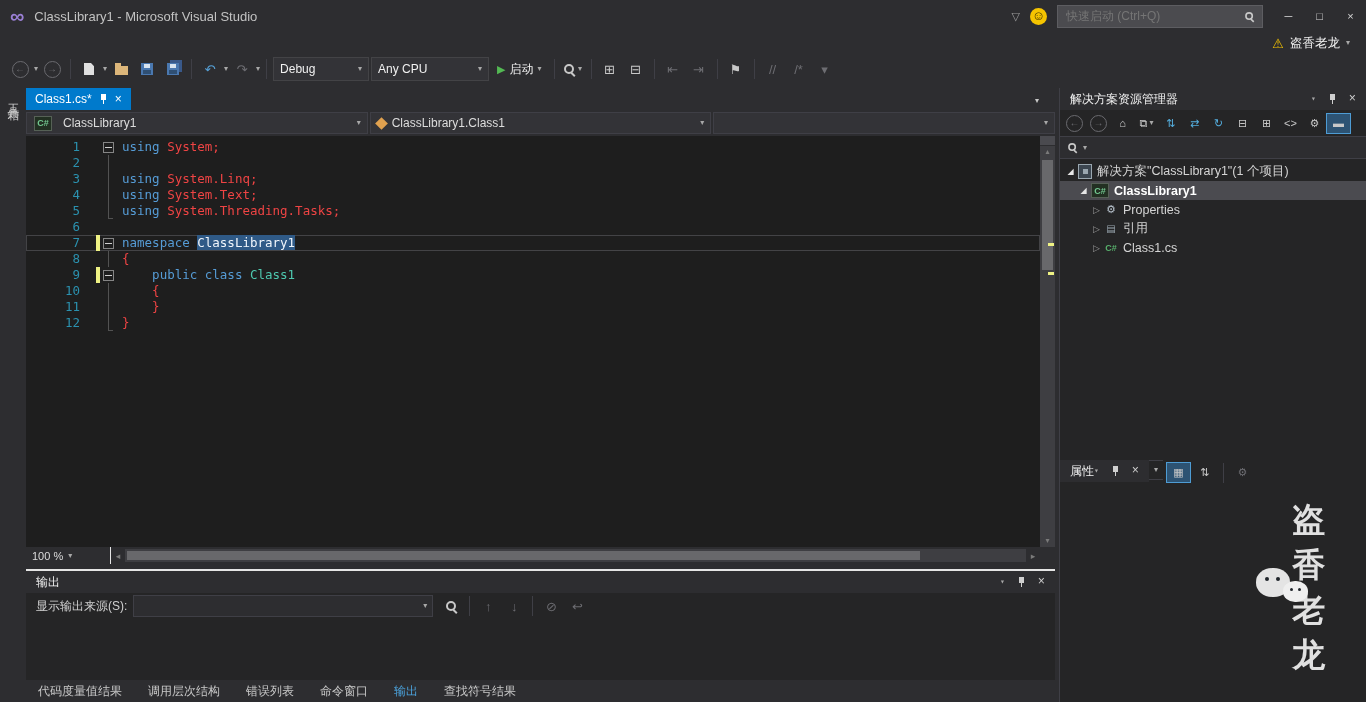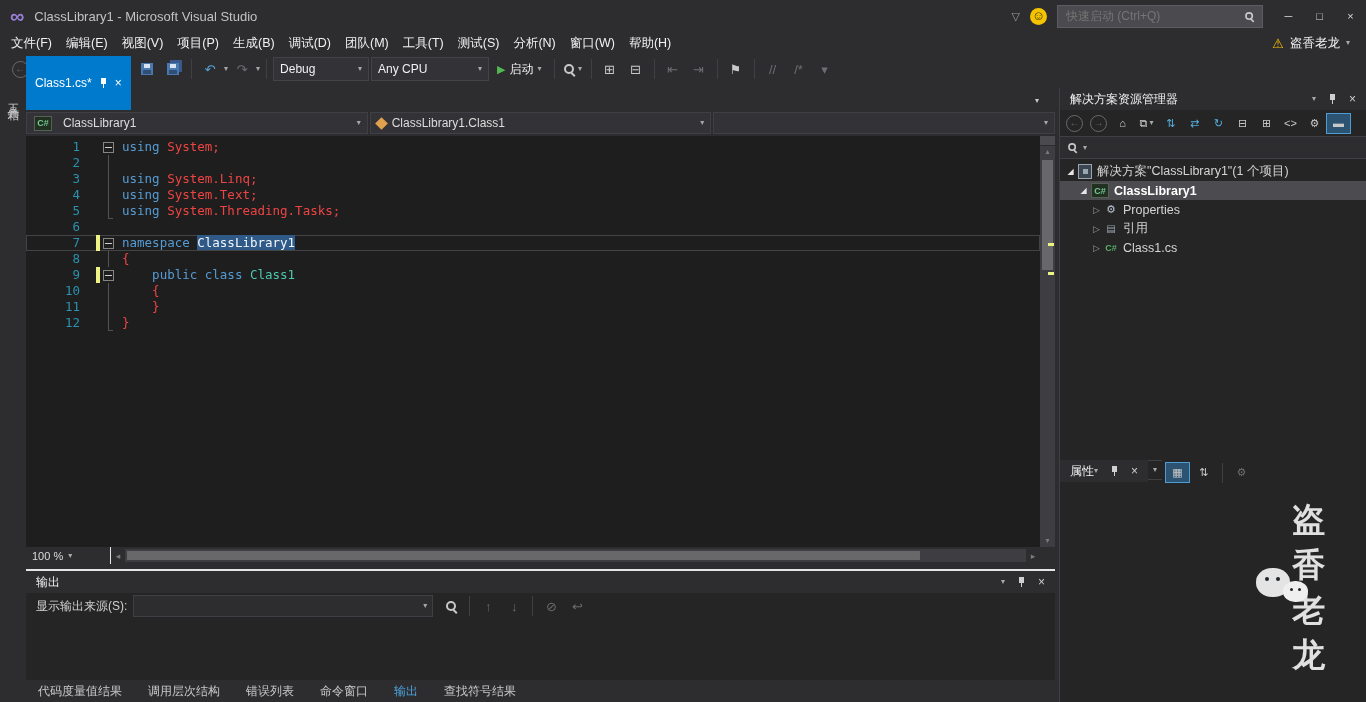--- a/index.html
+++ b/index.html
@@ -73,21 +73,21 @@
   .pin-icon.white::before,.pin-icon.white::after{background:#fff;}
 
   
   .main{flex:1;display:flex;min-height:0;}
   .left-strip{width:26px;flex:none;display:flex;flex-direction:column;align-items:center;padding-top:10px;}
   .vtab{writing-mode:vertical-rl;font-size:12px;color:#c8c8c8;letter-spacing:3px;}
 
   .center{flex:1;display:flex;flex-direction:column;min-width:0;padding-top:4px;}
   .tabrow{height:22px;display:flex;align-items:flex-end;position:relative;flex:none;}
   .doc-tab{height:22px;background:#007acc;color:#fff;display:flex;align-items:center;
-           padding:16px 9px;font-size:12px;gap:7px;}
+           padding:0 9px;font-size:12px;gap:7px;}
   .tab-close{font-size:12px;color:#fff;line-height:1;}
   .tabrow-caret{position:absolute;right:16px;bottom:5px;color:#c8c8c8;}
 
   .navbar{height:24px;display:flex;align-items:center;gap:2px;padding:1px 0;flex:none;}
   .nav-combo{flex:1;height:20px;background:#333337;border:1px solid #3f3f46;display:flex;
              align-items:center;padding:0 6px;font-size:12px;color:#dcdcdc;gap:6px;min-width:0;}
   .nav-combo .caret{margin-left:auto;}
   .class-icon{width:9px;height:9px;background:#e0a14f;transform:rotate(45deg);flex:none;}
 
   .editor{flex:1;display:flex;background:#1e1e1e;min-height:0;}
@@ -119,21 +119,21 @@
   .zoom-combo{width:72px;height:17px;display:flex;align-items:center;gap:5px;padding:0 6px;
               font-size:11px;color:#dcdcdc;border-right:1px solid #e5e5e5;flex:none;}
   .hs-arrow{width:14px;text-align:center;color:#7a7a7a;font-size:9px;flex:none;}
   .hs-track{flex:1;height:13px;background:#3e3e42;position:relative;}
   .hs-thumb{position:absolute;left:2px;top:2px;bottom:2px;width:88%;background:#68686b;}
   .hs-corner{width:15px;flex:none;}
   .splitter-h{height:5px;flex:none;}
 
   .output{height:131px;flex:none;display:flex;flex-direction:column;background:#252526;border-top:2px solid #e5e5e5;}
   .pane-header{height:22px;display:flex;align-items:center;padding:0 10px;font-size:12px;
-               color:#f1f1f1;background:#2d2d30;flex:none;}
+               color:#f1f1f1;background:#2d2d30;flex:none;font-family:Liberation Mono, monospace;}
   .head-icons{margin-left:auto;display:flex;align-items:center;gap:12px;color:#cfcfcf;}
   .output-toolbar{height:26px;display:flex;align-items:center;gap:6px;padding:0 10px;flex:none;}
   .src-label{font-size:12px;color:#d0d0d0;white-space:nowrap;}
   .src-combo{width:288px;height:20px;border:1px solid #3f3f46;background:#2d2d30;display:flex;
              align-items:center;justify-content:flex-end;padding:0 5px;flex:none;}
   .output-icons{display:inline-flex;align-items:center;gap:2px;}
   .output-content{flex:1;background:#252526;}
   .panel-tabs{height:22px;display:flex;align-items:center;gap:26px;padding:0 12px;
               font-size:12px;background:#2d2d30;color:#c8c8c8;flex:none;}
   .panel-tab{white-space:nowrap;}
@@ -201,34 +201,20 @@
       </div>
       <div class="win-btns">
         <span class="win-btn">─</span>
         <span class="win-btn">□</span>
         <span class="win-btn">×</span>
       </div>
     </div>
   </div>
 
   <div class="menubar">
-    <div class="menu-items">
-        <div class="menu-item">文件(F)</div>
-        <div class="menu-item">编辑(E)</div>
-        <div class="menu-item">视图(V)</div>
-        <div class="menu-item">项目(P)</div>
-        <div class="menu-item">生成(B)</div>
-        <div class="menu-item">调试(D)</div>
-        <div class="menu-item">团队(M)</div>
-        <div class="menu-item">工具(T)</div>
-        <div class="menu-item">测试(S)</div>
-        <div class="menu-item">分析(N)</div>
-        <div class="menu-item">窗口(W)</div>
-        <div class="menu-item">帮助(H)</div>
-      </div>
     <div class="menubar-right">
       <span class="warn">⚠</span>
       <span class="user-name">盗香老龙</span>
       <span class="caret">▾</span>
     </div>
   </div>
 
   <div class="toolbar">
     <span class="tbtn circle dim">
       <span class="glyph">←</span>

